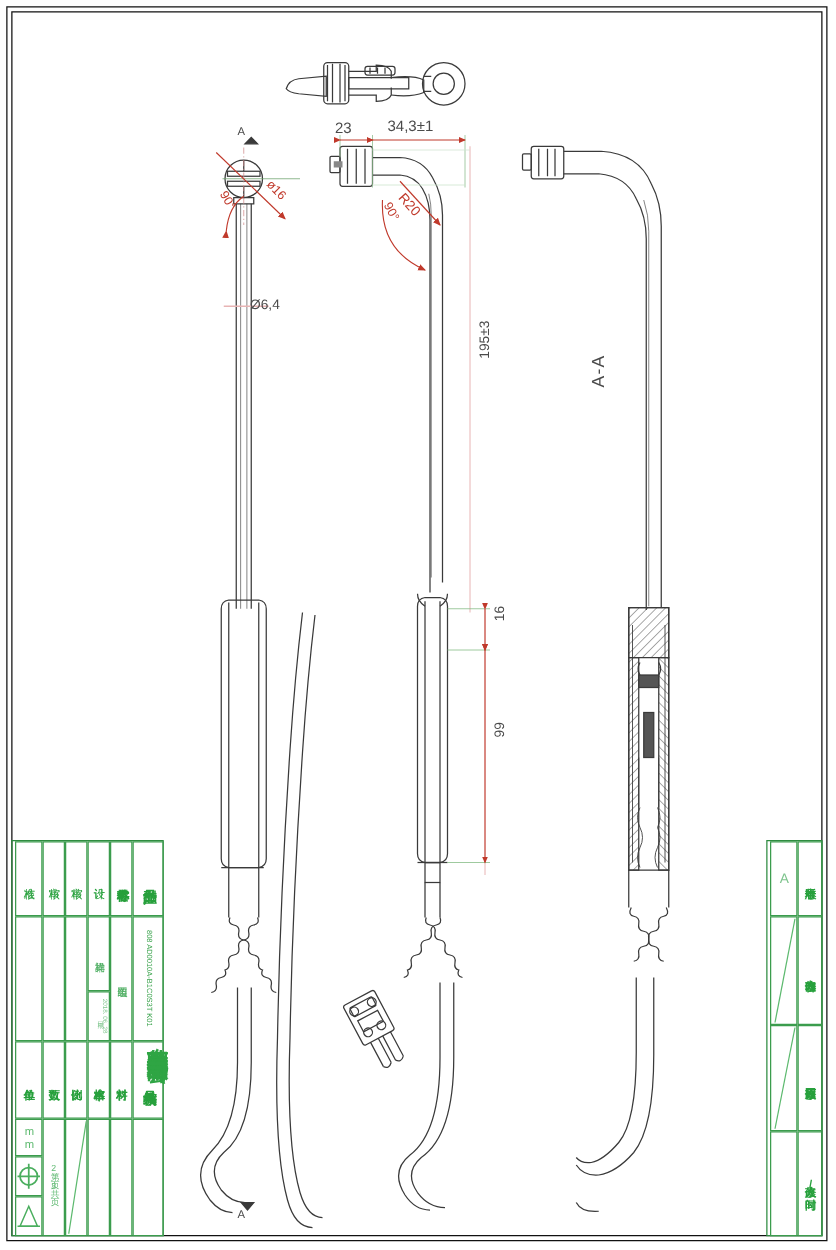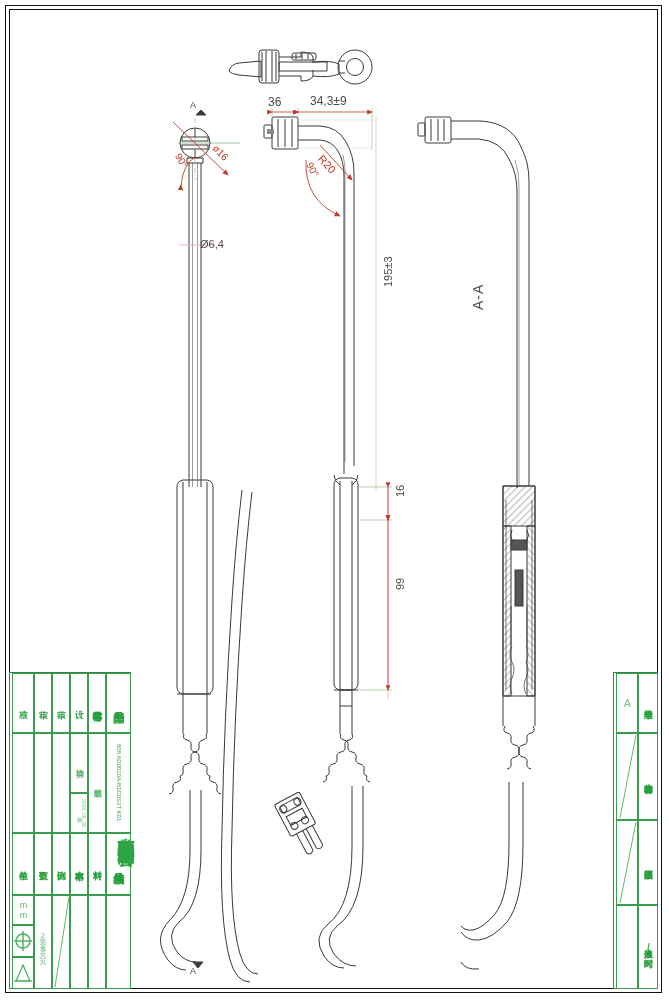--- a/index.html
+++ b/index.html
@@ -202,22 +202,22 @@
       <line x1="388" y1="487" x2="388" y2="520" stroke="#c0392b" stroke-width="0.8" marker-start="url(#arrH)" marker-end="url(#arrH)"></line>
       <line x1="388" y1="520" x2="388" y2="690" stroke="#c0392b" stroke-width="0.8" marker-start="url(#arrH)" marker-end="url(#arrH)"></line>
     </g>
 
     <g stroke="#3a3a3a" fill="#3a3a3a">
       <path d="M196,115 l10,0 l-5,-5 z"></path>
       <path d="M193,962 l10,0 l-5,6 z"></path>
     </g>
   </svg>
 
-  <div class="dimtxt" style="left:268px;top:95px;font-size:12px;">36</div>
-  <div class="dimtxt" style="left:310px;top:94px;font-size:12px;">34,3±9</div>
+  <div class="dimtxt" style="left:268px;top:95px;font-size:12px;">23</div>
+  <div class="dimtxt" style="left:310px;top:94px;font-size:12px;">34,3±1</div>
   <div class="dimtxt red" style="left:317px;top:158px;font-size:11px;transform:rotate(48deg);">R20</div>
   <div class="dimtxt red" style="left:305px;top:164px;font-size:10px;transform:rotate(62deg);">90°</div>
   <div class="dimtxt red" style="left:174px;top:155px;font-size:10px;transform:rotate(60deg);">90°</div>
   <div class="dimtxt red" style="left:212px;top:147px;font-size:10px;transform:rotate(46deg);">ø16</div>
   <div class="dimtxt" style="left:200px;top:238px;font-size:11px;">Ø6,4</div>
   <div class="dimtxt" style="left:382px;top:287px;font-size:11px;transform:rotate(-90deg);transform-origin:left top;">195±3</div>
   <div class="dimtxt" style="left:394px;top:497px;font-size:11px;transform:rotate(-90deg);transform-origin:left top;">16</div>
   <div class="dimtxt" style="left:394px;top:590px;font-size:11px;transform:rotate(-90deg);transform-origin:left top;">99</div>
   <div class="dimtxt" style="left:470px;top:310px;font-size:14px;letter-spacing:1px;transform:rotate(-90deg);transform-origin:left top;">A-A</div>
   <div class="dimtxt" style="left:190px;top:100px;font-size:9px;">A</div>

